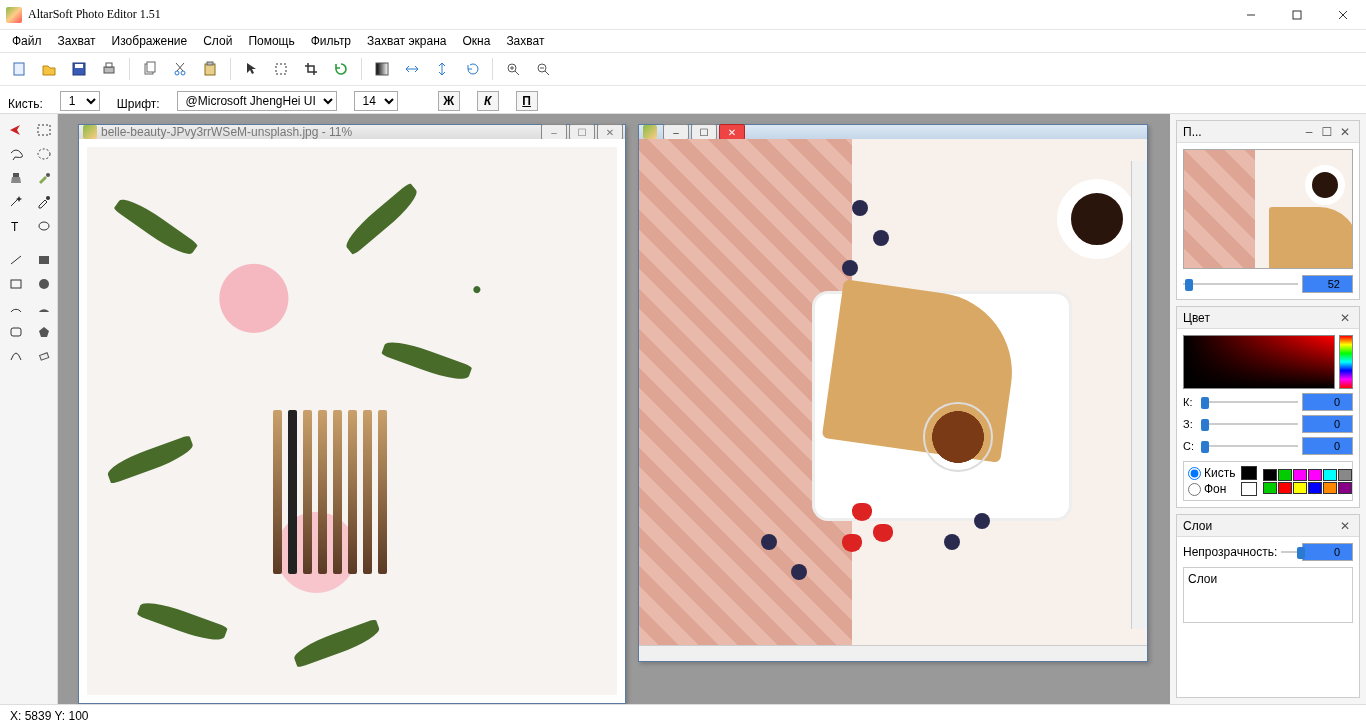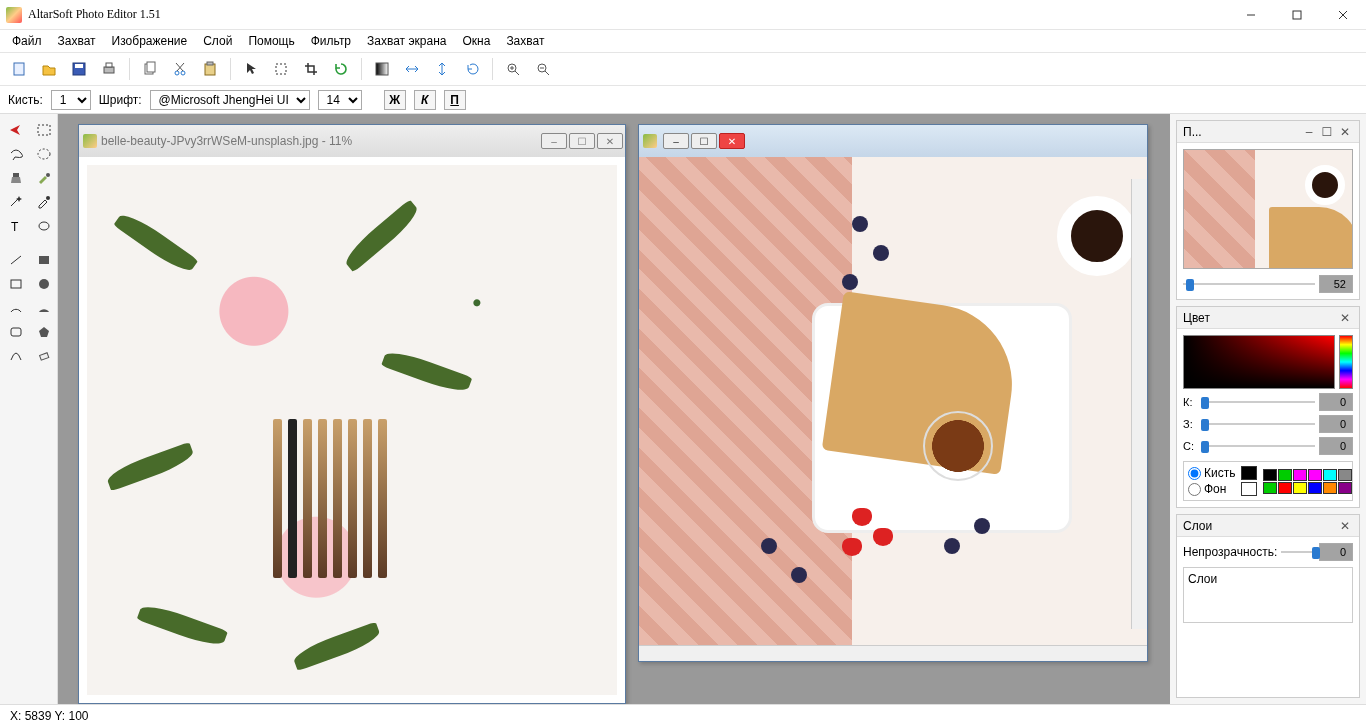--- a/index.html
+++ b/index.html
@@ -7,50 +7,50 @@
 .titlebar { height: 30px; display: flex; align-items: center; padding: 0 0 0 6px; border-bottom: 1px solid #e5e5e5; }
 .titlebar .app-icon { width: 16px; height: 16px; margin-right: 6px; background: linear-gradient(135deg,#8b4,#fc8,#f55); border-radius: 2px; }
 .titlebar .title { font-size: 12px; font-family: Liberation Serif, serif; }
 .titlebar .spacer { flex: 1; }
 .titlebar .winbtn { width: 46px; height: 30px; display: flex; align-items: center; justify-content: center; color: #333; }
 .menubar { height: 22px; display: flex; align-items: center; padding: 0 4px; font-size: 12px; }
 .menubar span { padding: 2px 8px; }
 .toolbar { height: 34px; display: flex; align-items: center; gap: 4px; padding: 2px 6px; border-top: 1px solid #e5e5e5; border-bottom: 1px solid #e5e5e5; }
 .tb-btn { width: 26px; height: 26px; display: flex; align-items: center; justify-content: center; border: 1px solid transparent; border-radius: 3px; }
 .tb-sep { width: 1px; height: 22px; background: #ddd; margin: 0 3px; }
-.optionsbar { height: 28px; display: flex; align-items: center; gap: 8px; padding: 2px 8px; border-bottom: 1px solid #ddd; }
+.optionsbar { height: 28px; display: flex; align-items: flex-end; gap: 17px; padding: 2px 8px; border-bottom: 1px solid #ddd; }
 .optionsbar label { font-size: 12px; }
 .optionsbar select, .optionsbar input { font-size: 12px; height: 20px; border: 1px solid #aaa; padding: 0 4px; background: #fff; }
 .stylebtn { width: 22px; height: 20px; border: 1px solid #aaa; background: #f5f5f5; display: flex; align-items: center; justify-content: center; font-weight: bold; }
 .main { flex: 1; display: flex; background: #999; overflow: hidden; }
 .toolpanel { width: 58px; background: #f5f5f5; border-right: 1px solid #ddd; padding: 6px 4px; display: grid; grid-template-columns: 24px 24px; gap: 4px 4px; align-content: start; }
 .tool { width: 24px; height: 20px; display: flex; align-items: center; justify-content: center; border: 1px solid transparent; border-radius: 2px; color: #333; }
 .workspace { flex: 1; position: relative; background: #999; }
 .docwin { position: absolute; background: #fff; border: 1px solid #5a7aa0; box-shadow: 2px 2px 4px rgba(0,0,0,.2); display: flex; flex-direction: column; }
-.docwin .dtitle { height: 32px; background: linear-gradient(#dce9f5,#c5d6e8); display: flex; align-items: center; padding: 0 2px 0 4px; font-size: 11px; color: #333; }
+.docwin .dtitle { height: 14px; background: linear-gradient(#dce9f5,#c5d6e8); display: flex; align-items: center; padding: 0 2px 0 4px; font-size: 11px; color: #333; }
 .docwin.inactive .dtitle { background: linear-gradient(#eee,#ddd); color: #777; }
 .docwin .dtitle .dicon { width: 14px; height: 14px; margin-right: 4px; background: linear-gradient(135deg,#8b4,#fc8); border-radius: 2px; }
 .docwin .dtitle .dname { flex: 1; white-space: nowrap; overflow: hidden; text-overflow: ellipsis; }
 .docwin .dtitle .dbtn { width: 26px; height: 16px; margin-left: 2px; border: 1px solid #888; background: #eee; border-radius: 2px; display: flex; align-items: center; justify-content: center; font-size: 10px; }
 .docwin .dtitle .dbtn.close { background: #e44; color: #fff; border-color: #b22; }
 .docwin .canvas { flex: 1; overflow: hidden; position: relative; background: #fff; }
 .docwin .scroll-h { height: 16px; background: #f0f0f0; border-top: 1px solid #ccc; display: flex; align-items: center; }
 .docwin .scroll-v { position: absolute; top: 22px; right: 0; bottom: 16px; width: 16px; background: #f0f0f0; border-left: 1px solid #ccc; }
 .rightpanels { width: 196px; background: #f5f5f5; display: flex; flex-direction: column; gap: 6px; padding: 6px; }
 .panel { background: #fff; border: 1px solid #ccc; display: flex; flex-direction: column; }
 .panel .phdr { height: 22px; display: flex; align-items: center; padding: 0 6px; background: #f2f2f2; border-bottom: 1px solid #ddd; font-size: 11px; }
 .panel .phdr .phspacer { flex: 1; }
 .panel .phdr .phbtn { width: 16px; height: 14px; display: flex; align-items: center; justify-content: center; color: #555; margin-left: 2px; }
 .panel .pbody { padding: 6px; font-size: 11px; }
 .preview-thumb { width: 100%; height: 120px; border: 1px solid #aaa; margin-bottom: 6px; background: #f8eee4; position: relative; overflow: hidden; }
 .slider-row { display: flex; align-items: center; gap: 4px; }
 .slider { flex: 1; height: 14px; position: relative; }
 .slider .track { position: absolute; top: 6px; left: 0; right: 0; height: 2px; background: #ccc; }
 .slider .thumb { position: absolute; top: 2px; width: 8px; height: 12px; background: #2a7ad0; border-radius: 2px; }
-.valbox { width: 34px; height: 18px; border: 1px solid #aaa; font-size: 11px; text-align: right; padding: 0 6px; line-height: 16px; background: #a3a3a3; }
+.valbox { width: 51px; height: 18px; border: 1px solid #aaa; font-size: 11px; text-align: right; padding: 0 12px; line-height: 16px; background: #3b82f6; }
 .colorfield { height: 54px; border: 1px solid #888; position: relative; background: linear-gradient(to right,#000,#f00); }
 .colorfield::after { content:""; position:absolute; inset:0; background: linear-gradient(to bottom, rgba(255,255,255,0), rgba(0,0,0,1)); }
 .huebar { width: 14px; height: 54px; border: 1px solid #888; background: linear-gradient(to bottom, #f00,#ff0,#0f0,#0ff,#00f,#f0f,#f00); }
 .colorrow { display: flex; gap: 4px; margin-bottom: 4px; }
 .chanrow { display: flex; align-items: center; gap: 4px; margin-top: 4px; }
 .chanrow .lab { width: 14px; font-size: 11px; }
 .swatches { display: grid; grid-template-columns: repeat(6, 14px); gap: 1px; }
 .swatch { width: 14px; height: 12px; border: 1px solid #333; }
 .brush-sel { display: flex; flex-direction: column; gap: 2px; font-size: 11px; }
 .brush-sel label { display: flex; align-items: center; gap: 3px; }

